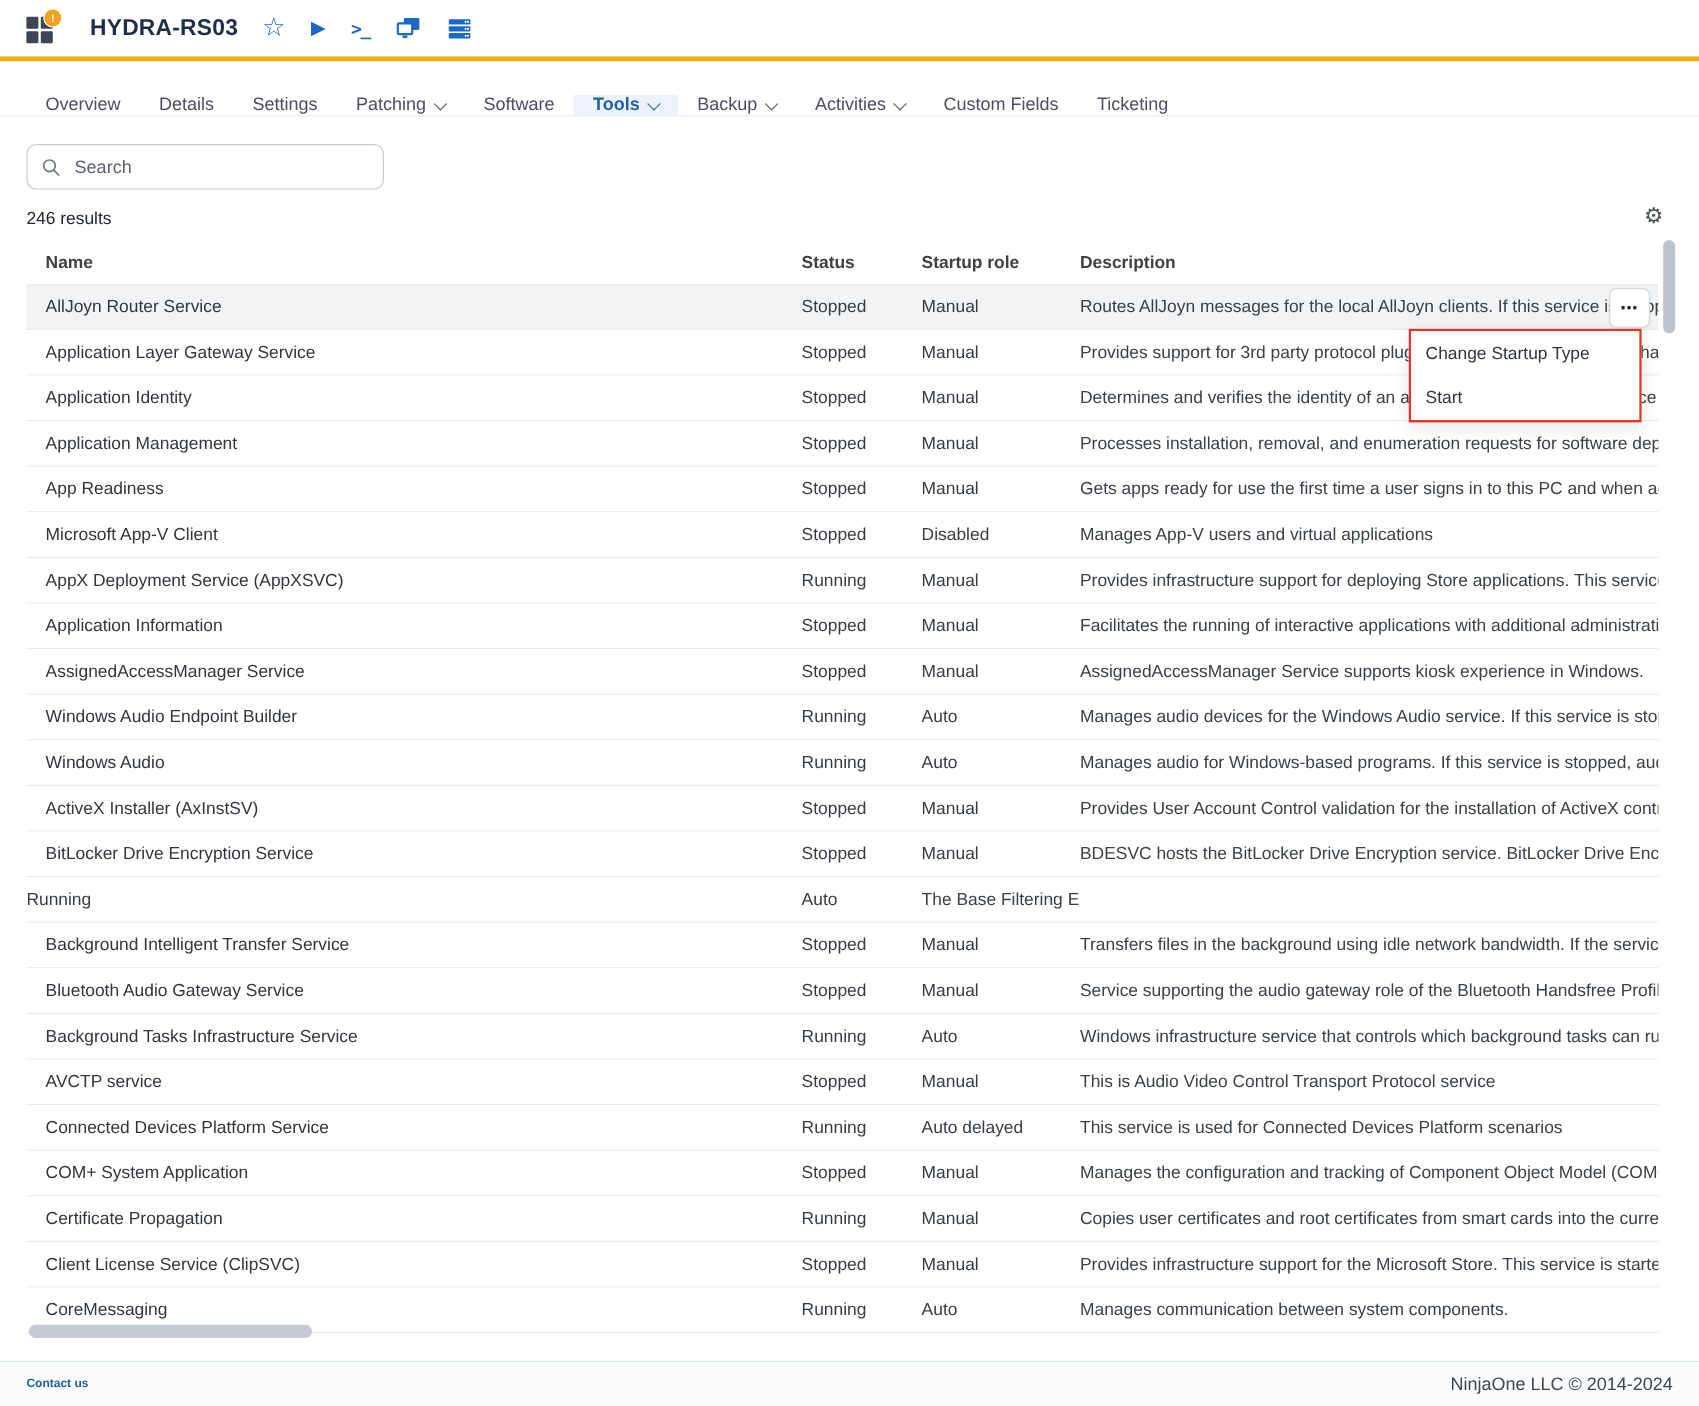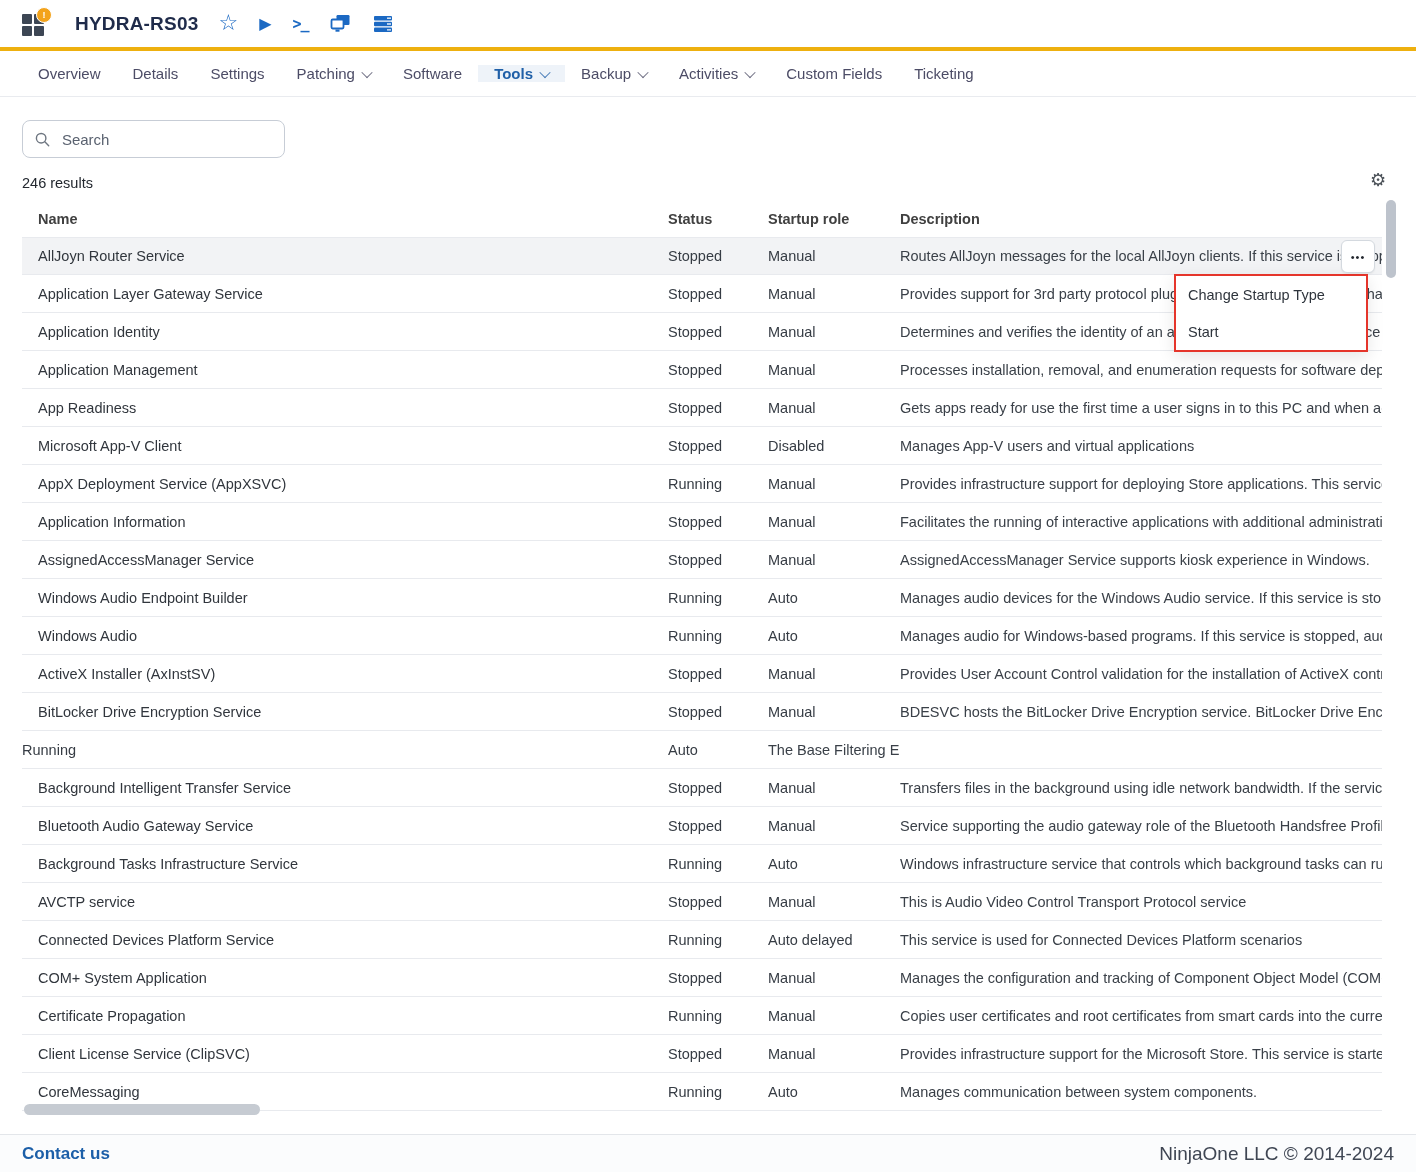--- a/index.html
+++ b/index.html
@@ -16,29 +16,29 @@
          color:#fff;font-size:9px;font-weight:700;display:flex;align-items:center;justify-content:center;border:1.5px solid #fff;}
   .device-title{font-size:19px;font-weight:700;color:#1f2b4a;margin-left:26px;letter-spacing:.2px;}
   .topbar-icons{display:flex;align-items:center;gap:21px;margin-left:20px;}
   .ticon{color:#1b69c3;display:flex;align-items:center;justify-content:center;cursor:pointer;}
   .star-i{font-size:22px;line-height:1;margin-top:-2px;}
   .play-i{font-size:16px;line-height:1;}
   .term-i{font-size:15px;font-weight:700;letter-spacing:-1px;font-family:"DejaVu Sans Mono",monospace;}
   .gold-line{position:absolute;top:47px;left:0;right:0;height:4px;background:#eeb00f;}
 
   
-  .tabbar{position:absolute;top:51px;left:0;right:0;height:46px;display:flex;align-items:center;
+  .tabbar{position:absolute;top:51px;left:0;right:0;height:46px;display:flex;align-items:flex-end;
           padding-left:22px;border-bottom:1px solid #e9ebef;box-sizing:border-box;}
   .tab{display:flex;align-items:center;gap:8px;padding:0 16px;font-size:15px;color:#4c4c66;cursor:pointer;}
   .tab.active{background:#eef3f9;color:#2060a8;font-weight:600;}
   .chev{width:7px;height:7px;border-right:1.7px solid currentColor;border-bottom:1.7px solid currentColor;
         transform:rotate(45deg) translate(-1px,-1px);opacity:.8;}
 
   
-  .search-box{position:absolute;left:22px;top:120px;width:263px;height:38px;border:1px solid #c7cdd6;border-radius:8px;
+  .search-box{position:absolute;left:22px;top:120px;width:298px;height:38px;border:1px solid #c7cdd6;border-radius:8px;
               display:flex;align-items:center;padding:0 12px;gap:10px;box-sizing:border-box;background:#fff;}
   .search-input{border:none;outline:none;font-size:15px;color:#30353c;width:100%;background:transparent;
                 font-family:"Liberation Sans",sans-serif;}
   .search-input::placeholder{color:#5a6270;opacity:1;}
   .results{position:absolute;left:22px;top:175px;font-size:14.5px;color:#23282f;}
   .gear-btn{position:absolute;left:1370px;top:171px;font-size:18px;color:#4b5158;cursor:pointer;line-height:1;}
 
   
   .table{position:absolute;left:22px;top:200px;width:1360px;}
   .thead{display:grid;grid-template-columns:646px 100px 132px 1fr;height:37px;align-items:center;
@@ -59,22 +59,22 @@
   .menu-item{height:37px;display:flex;align-items:center;padding-left:12px;font-size:14.5px;color:#2e343c;cursor:pointer;background:#fff;}
 
   
   .vscroll-track{position:absolute;left:1386px;top:200px;width:10px;height:911px;}
   .vscroll{position:absolute;left:0;top:0;width:10px;height:78px;background:#bdc3cc;border-radius:5px;}
   .hscroll{position:absolute;left:24px;top:1104px;width:236px;height:11px;background:#c6cbd2;border-radius:6px;}
 
   
   .footer{position:absolute;left:0;right:0;top:1134px;height:38px;border-top:1px solid #e3e6ea;background:#fbfcfd;
           display:flex;align-items:center;justify-content:space-between;padding:0 22px;box-sizing:border-box;}
-  .contact{color:#1c5fa8;font-size:17px;font-weight:600;cursor:pointer;}
-  .copyright{color:#3f4653;font-size:19px;}
+  .contact{color:#1c5fa8;font-size:10px;font-weight:600;cursor:pointer;}
+  .copyright{color:#3f4653;font-size:15px;}
 </style>
 </head>
 <body>
 
 <div class="app">
 
   <div class="topbar">
     <div class="logo-wrap">
       <div class="logo-grid">
           <i></i>

